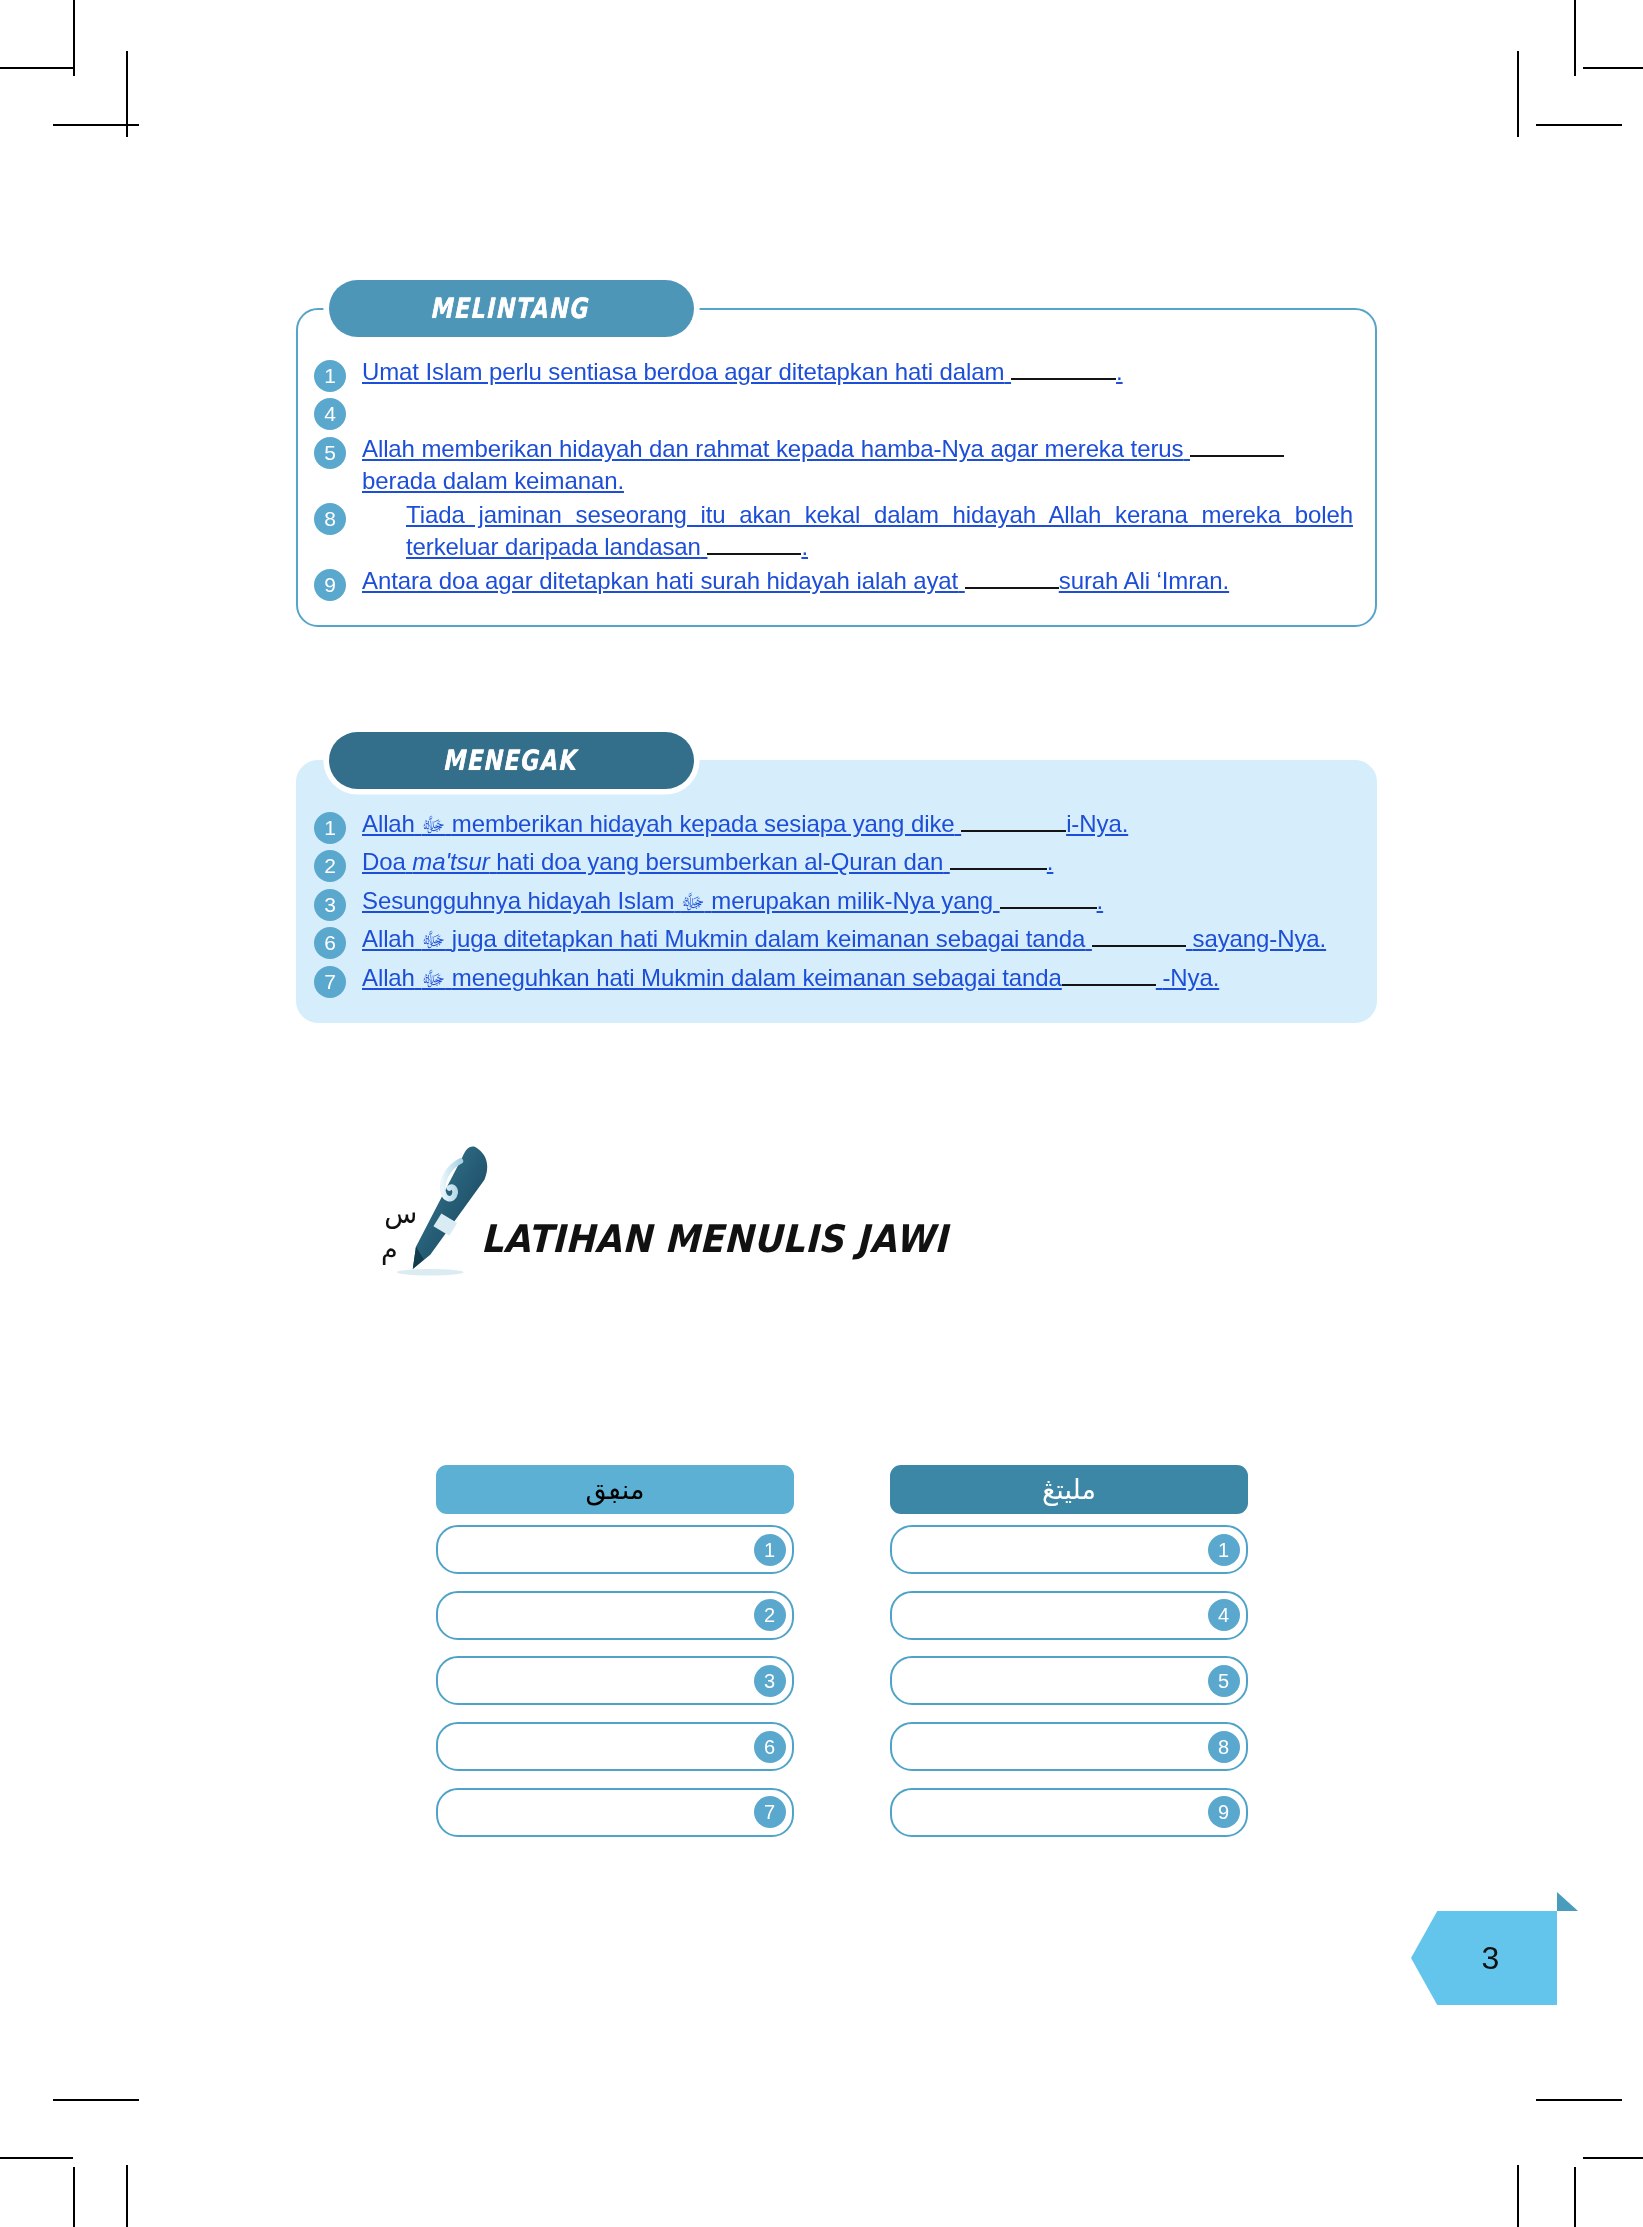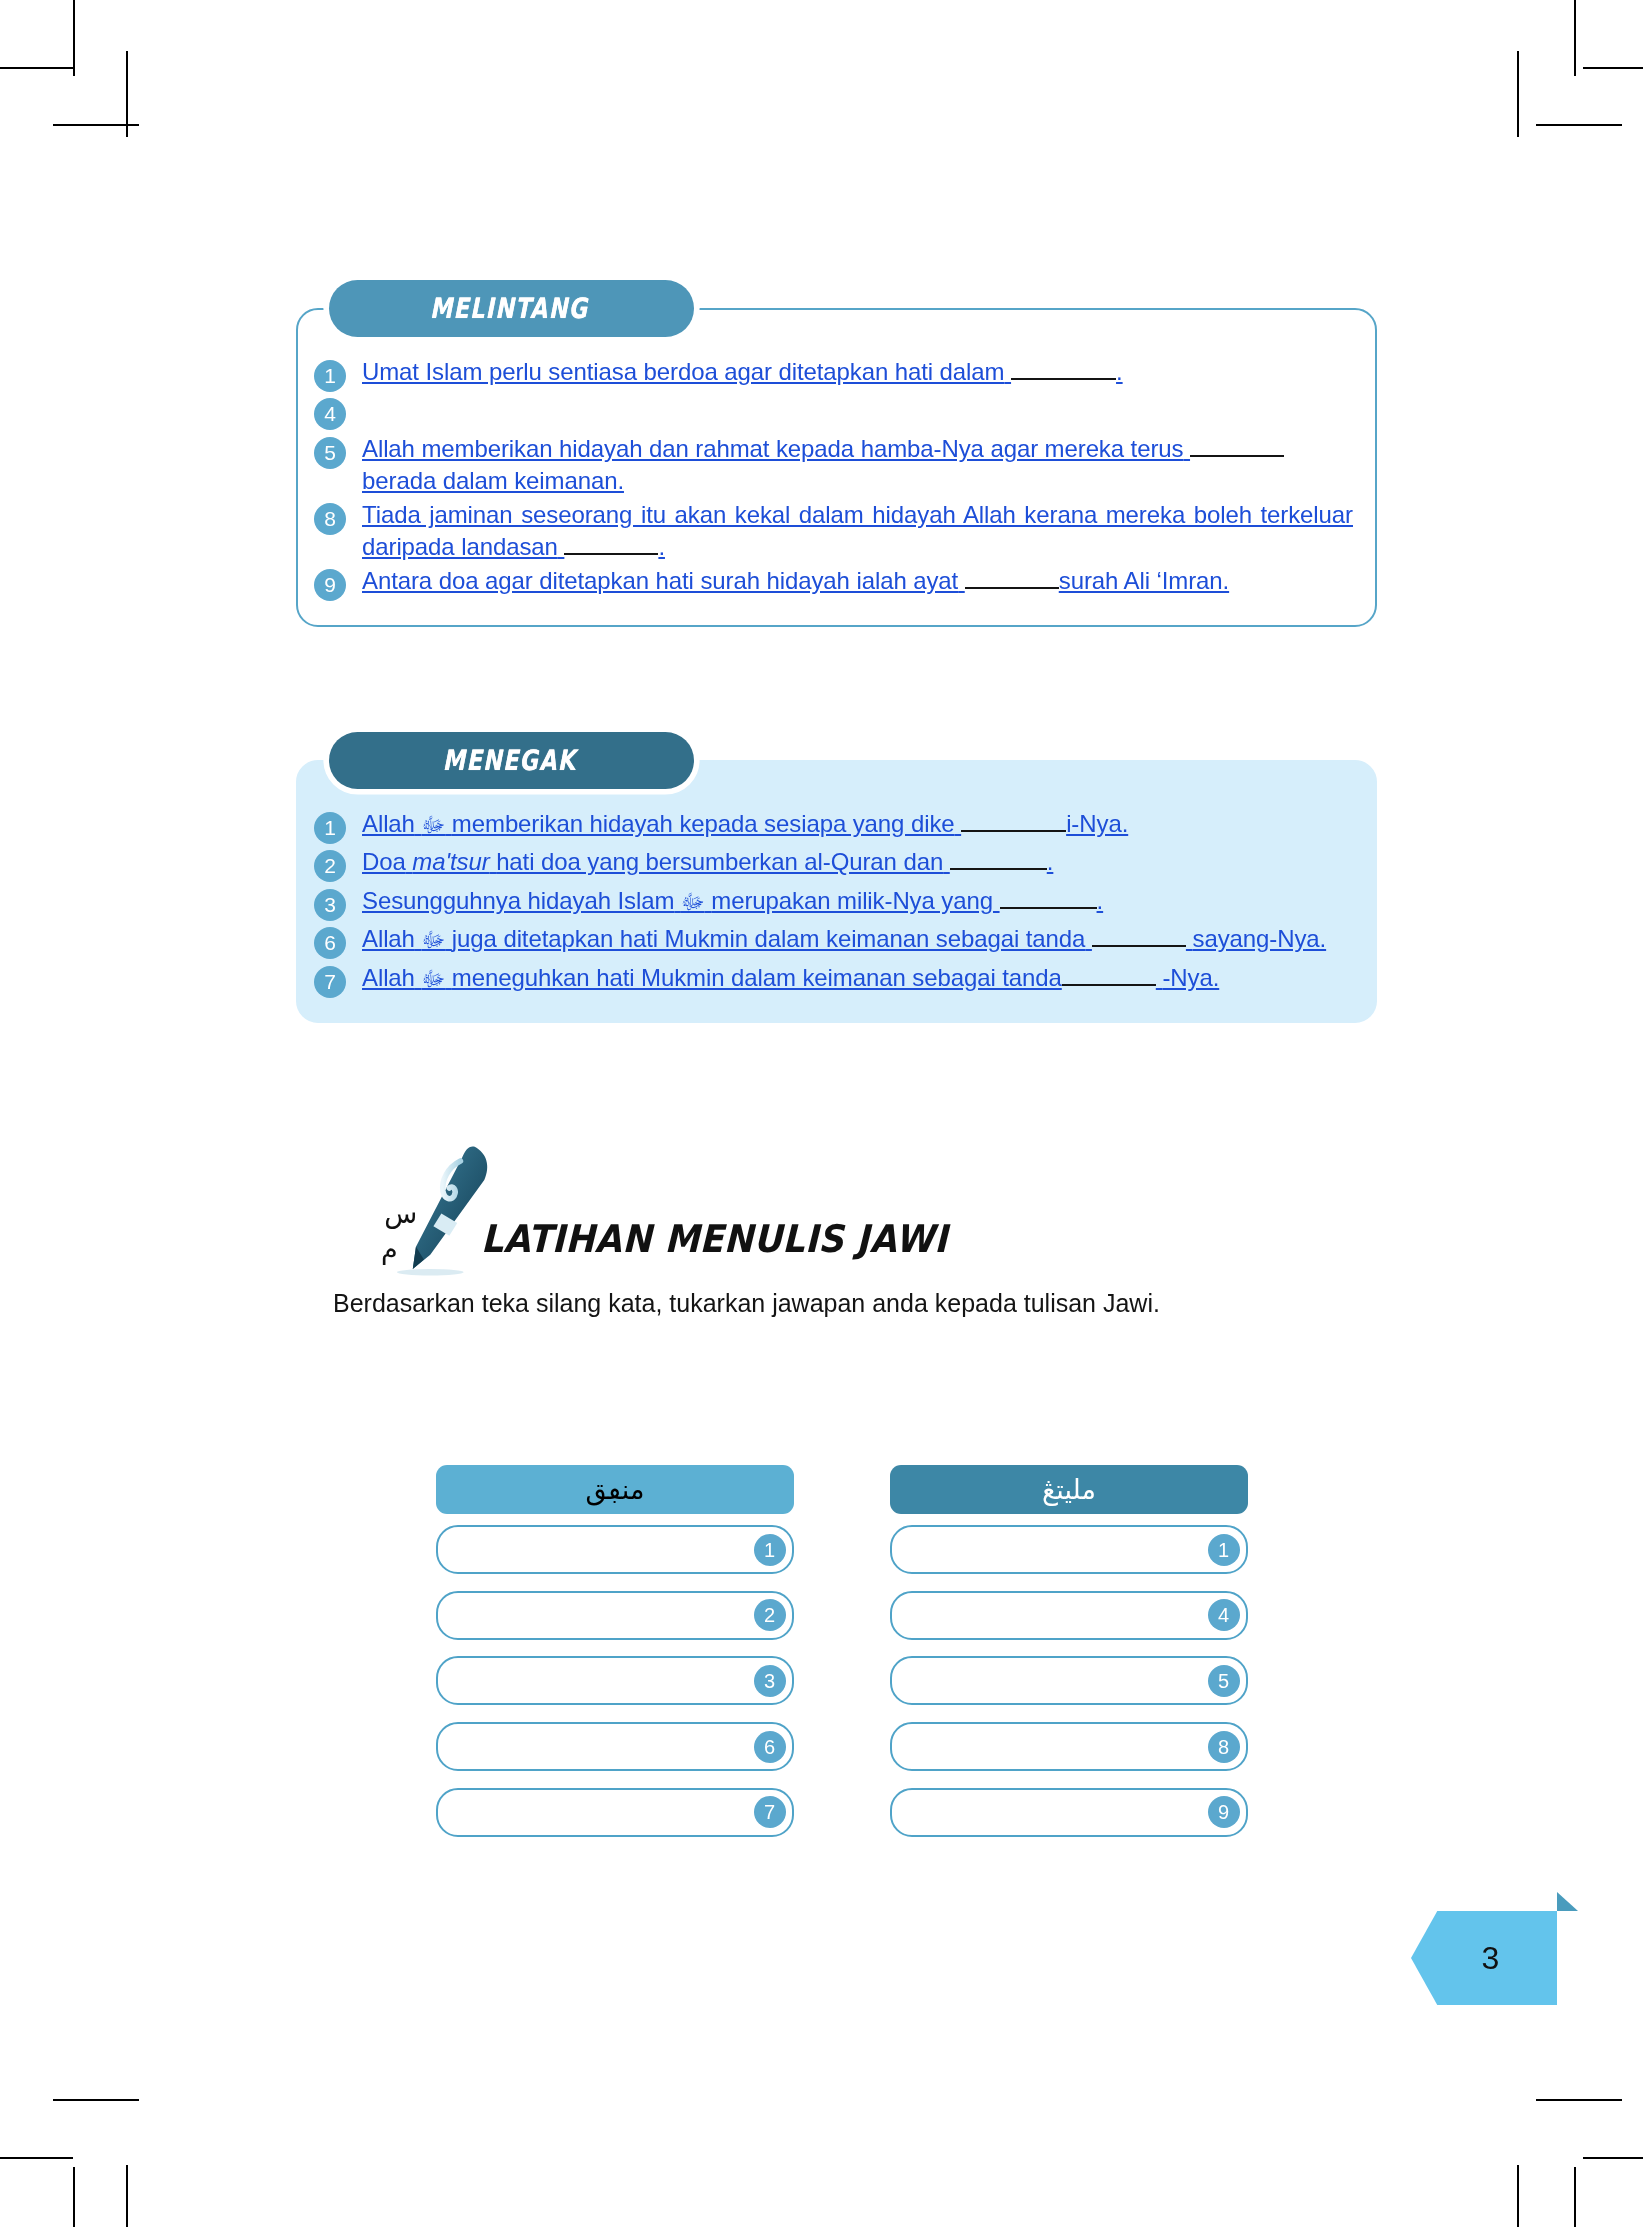--- a/index.html
+++ b/index.html
@@ -99,21 +99,21 @@
     font-family: "Liberation Sans", sans-serif;
   }
   .clue-text {
     flex: 1 1 auto;
     font-size: 24px;
     line-height: 1.33;
     color: #1d4ed8;
     letter-spacing: -0.1px;
     text-decoration: underline;
   }
-  .clue-text.justify { text-align: justify; }
+  .clue-text.justify { text-align: justify; margin-left: 44px; }
   .clue-text em { font-style: italic; }
   .blank {
     display: inline-block;
     border-bottom: 2.4px solid #141414;
     vertical-align: baseline;
   }
   .blank.w1 { width: 105px; }
   .blank.w2 { width: 97px; }
   .blank.w3 { width: 94px; }
   .allah-sym {
@@ -371,21 +371,20 @@
 
           <ellipse cx="62" cy="174" rx="42" ry="4" fill="#cfe4ee" opacity="0.75"></ellipse>
         </svg>
         <span class="jawi-mark" id="jawi-mark-1">س</span>
         <span class="jawi-mark" id="jawi-mark-2">م</span>
       </div>
 
       <div class="latihan-title">LATIHAN MENULIS JAWI</div>
     </div>
 
-    <div class="latihan-desc">Berdasarkan teka silang kata, tukarkan jawapan anda kepada tulisan Jawi.</div>
   </div>
 
   <div id="jawi-tables">
 
     <div class="jawi-col">
       <div class="jawi-col-header" id="jawi-header-menegak">
         <span class="jawi-col-header-label">منڢق</span>
       </div>
       <div class="jawi-slot">
         <span class="jawi-slot-num">1</span>

